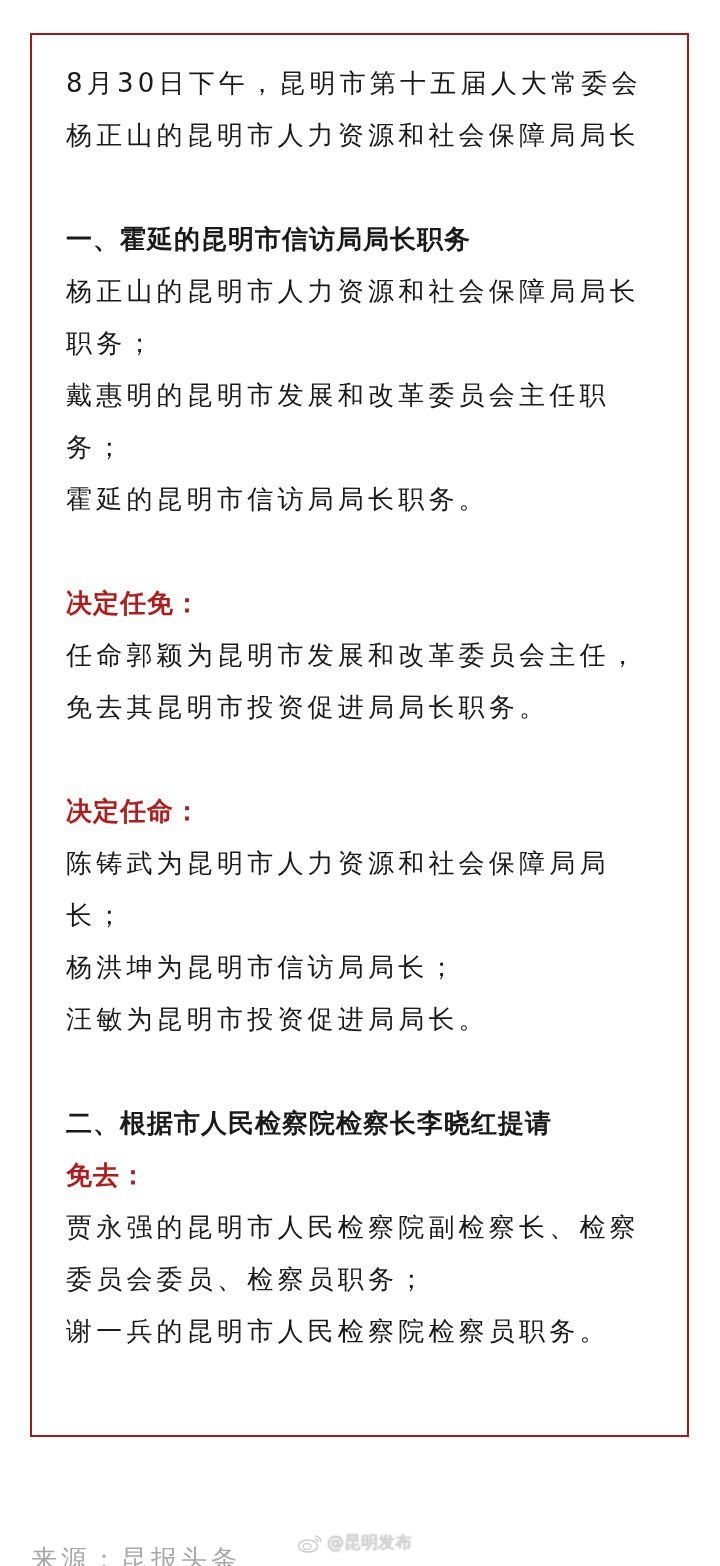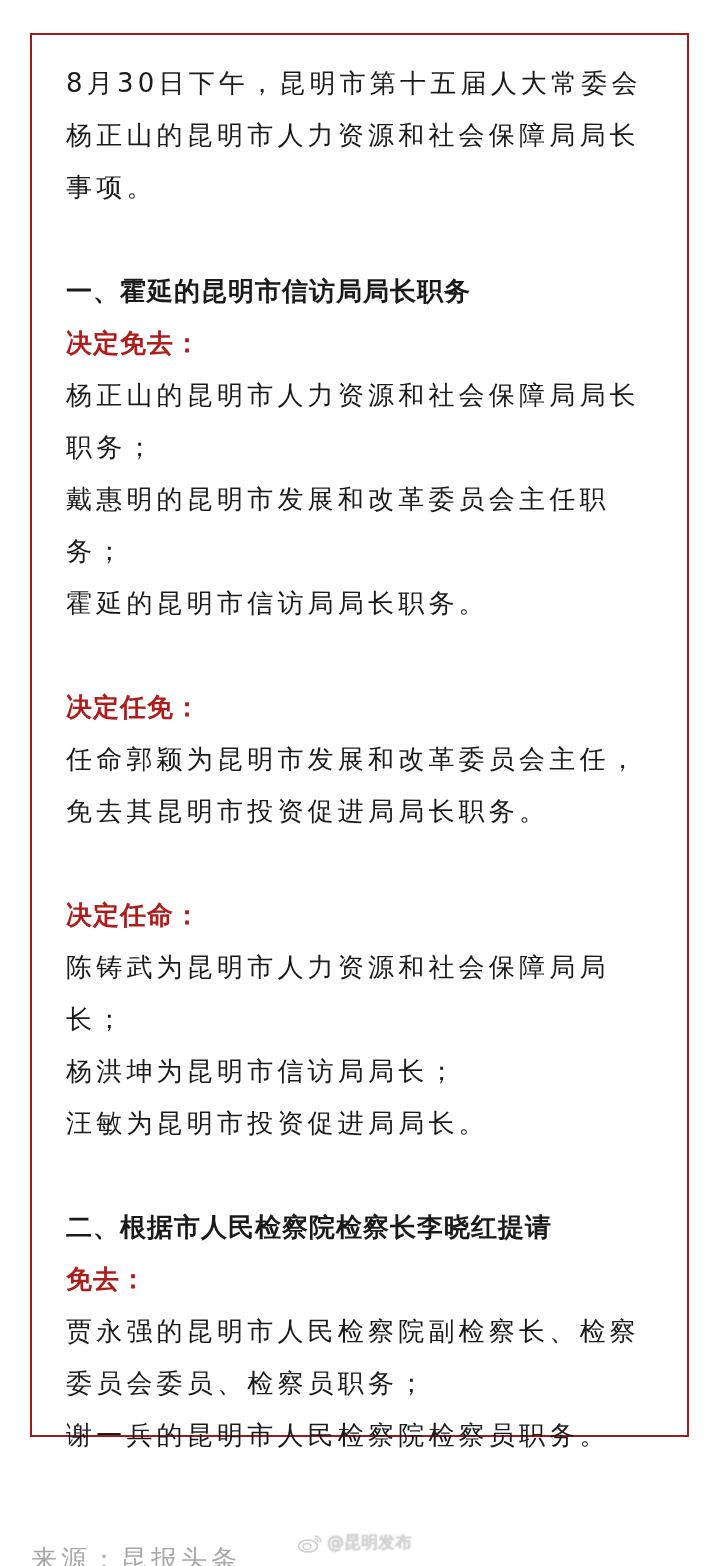--- a/index.html
+++ b/index.html
@@ -18,25 +18,23 @@
                text-shadow:0 0 2px #9a9a9a; }
   .weibo-icon { width:26px; height:20px; }
 </style>
 </head>
 <body>
 
 <div class="box">
   <div class="content">
     <div class="line">8月30日下午，昆明市第十五届人大常委会</div>
     <div class="line">杨正山的昆明市人力资源和社会保障局局长</div>
-    <div class="line">事项。</div>
     <div class="gap"></div>
 
     <div class="line heading">一、霍延的昆明市信访局局长职务</div>
-    <div class="line label">决定免去：</div>
     <div class="line">杨正山的昆明市人力资源和社会保障局局长</div>
     <div class="line">职务；</div>
     <div class="line">戴惠明的昆明市发展和改革委员会主任职</div>
     <div class="line">务；</div>
     <div class="line">霍延的昆明市信访局局长职务。</div>
     <div class="gap"></div>
 
     <div class="line label">决定任免：</div>
     <div class="line">任命郭颖为昆明市发展和改革委员会主任，</div>
     <div class="line">免去其昆明市投资促进局局长职务。</div>

